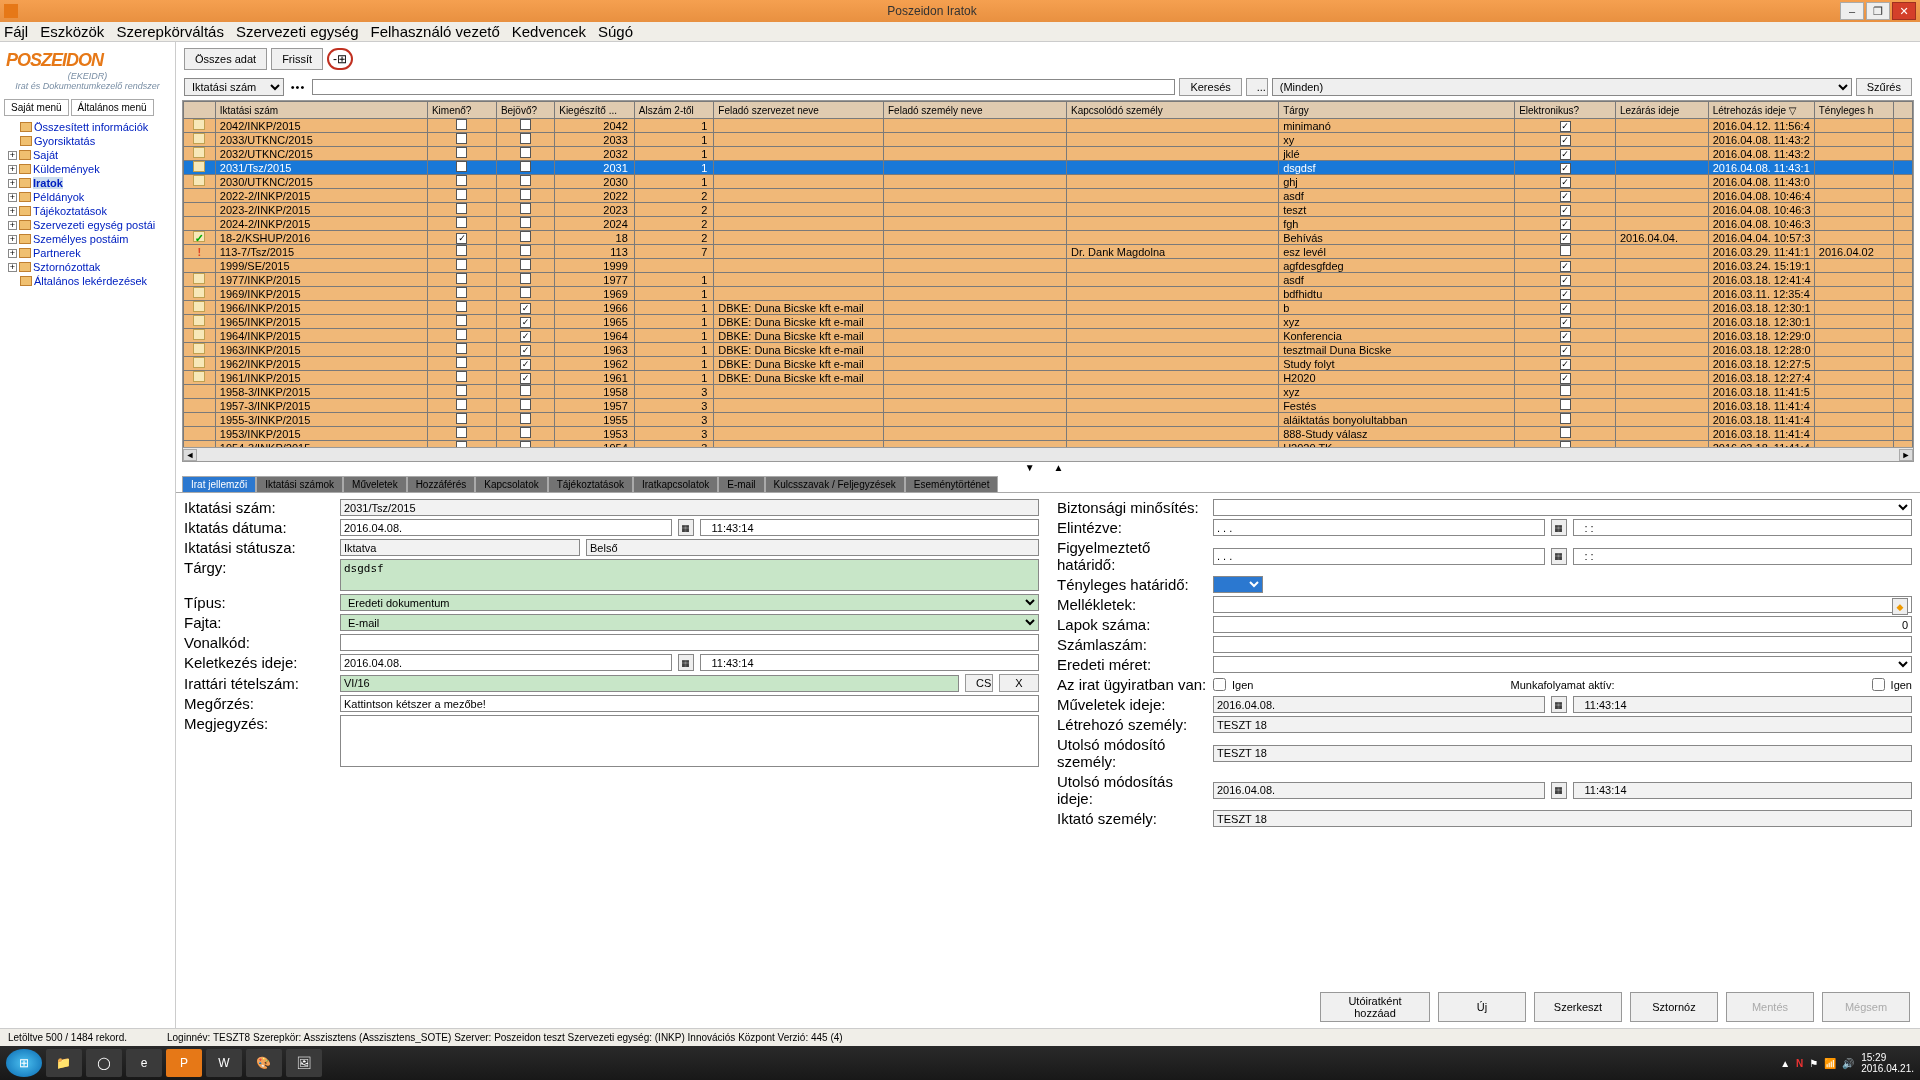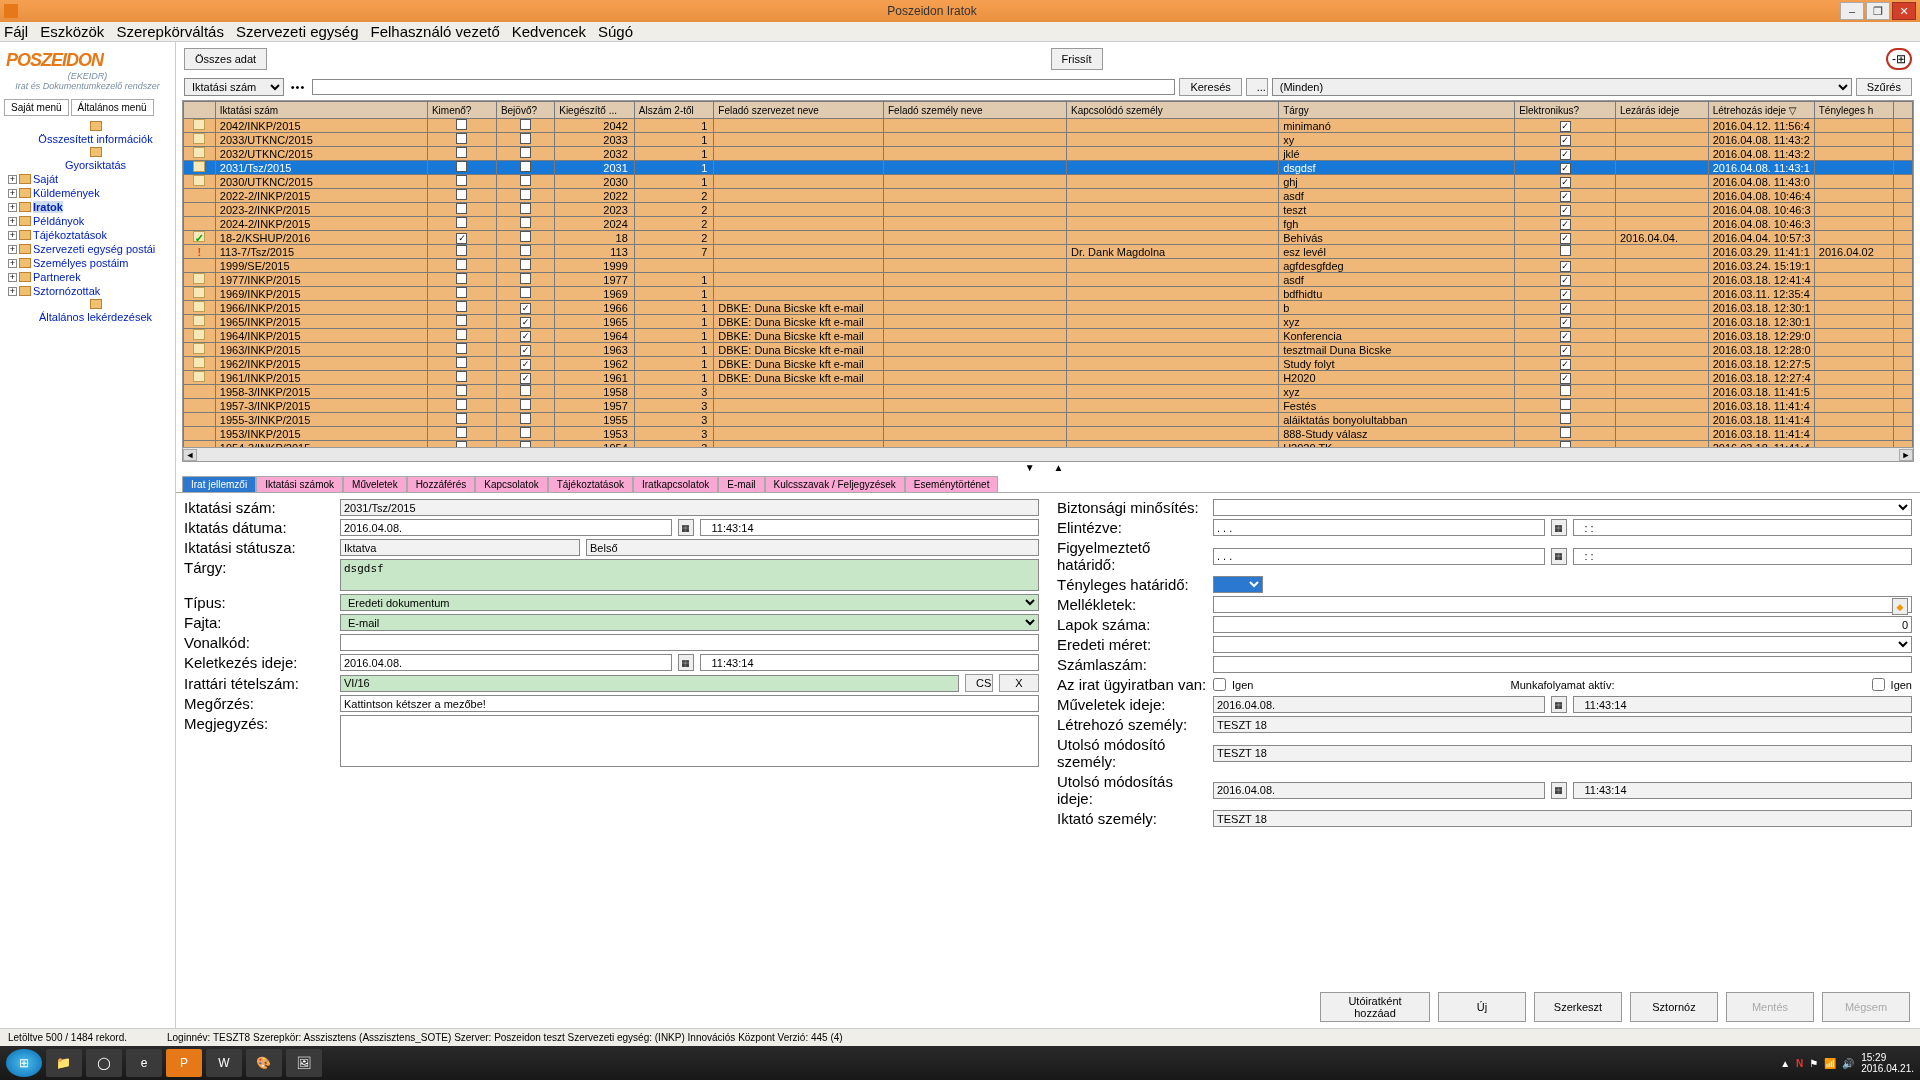--- a/index.html
+++ b/index.html
@@ -17,23 +17,23 @@
 .logo-text { font-family: "Arial Black", sans-serif; font-size: 18px; font-weight: 900; color: #e67817; font-style: italic; letter-spacing: -1px; }
 .logo-sub { font-size: 9px; color: #7a8fa5; text-align: center; font-style: italic; }
 .tabhead { display: flex; gap: 2px; }
 .tabhead .tab { border: 1px solid #aaa; font-size: 10px; padding: 2px 6px; background: #fff; cursor: pointer; }
 .tree { margin-top: 4px; font-size: 11px; }
 .tree .node { padding: 1px 0 1px 4px; display: flex; align-items: center; gap: 2px; cursor: pointer; white-space: nowrap; }
 .tree .node .exp { width: 9px; height: 9px; border: 1px solid #888; font-size: 9px; line-height: 7px; text-align: center; display: inline-block; }
 .tree .node .ico { width: 12px; height: 10px; background: #f0c070; border: 1px solid #c08030; display: inline-block; }
 .tree .node a { color: #0020c0; text-decoration: none; }
 .tree .node.sel a { color: #0020c0; font-weight: bold; background: #cde; }
-.tree .lvl1 { padding-left: 16px; flex-direction: column; }
+.tree .lvl1 { padding-left: 16px; }
 .main { flex: 1; display: flex; flex-direction: column; background: #fff; position: relative; }
-.topbar { display: flex; justify-content: space-between; gap: 4px; padding: 6px 8px; }
+.topbar { display: flex; justify-content: flex-start; gap: 4px; padding: 6px 8px; }
 .btn { border: 1px solid #999; background: #f0f0f0; font-size: 11px; padding: 2px 10px; cursor: pointer; }
 .btn-ic { border: 2px solid #c03020; border-radius: 12px; width: 26px; height: 22px; display: flex; align-items: center; justify-content: center; font-size: 12px; cursor: pointer; }
 .searchbar { display: flex; gap: 4px; padding: 2px 8px 4px 8px; align-items: center; }
 .searchbar select, .searchbar input { border: 1px solid #888; font-size: 11px; padding: 1px 3px; }
 .searchbar .fld { width: 100px; }
 .searchbar .dots { width: 20px; text-align: center; letter-spacing: 1px; cursor: pointer; }
 .searchbar .big { flex: 1; }
 .searchbar .all { width: 580px; }
 .gridwrap { flex: 0 0 362px; border: 1px solid #999; margin: 0 6px; overflow: hidden; position: relative; display: flex; flex-direction: column; }
 table.grid { border-collapse: collapse; width: 100%; table-layout: fixed; font-size: 11px; }
@@ -56,21 +56,21 @@
 .col-targy { width: 178px; }
 .col-elekt { width: 76px; }
 .col-lez { width: 70px; }
 .col-letre { width: 80px; }
 .col-teny { width: 60px; }
 .col-sb { width: 14px; }
 .grid-hscroll { height: 14px; background: #e8e8e8; border-top: 1px solid #999; display: flex; align-items: center; justify-content: space-between; }
 .grid-hscroll .ar { width: 14px; height: 12px; background: #ddd; border: 1px solid #aaa; text-align: center; font-size: 9px; cursor: pointer; }
 .split-arrow { text-align: center; height: 12px; font-size: 10px; cursor: pointer; letter-spacing: 8px; }
 .dtabs { display: flex; gap: 0; padding: 0 6px; border-bottom: 1px solid #aaa; margin-top: 2px; }
-.dtabs .dt { border: 1px solid #aaa; border-bottom: none; font-size: 10px; padding: 2px 8px; background: #f9a8d4; cursor: pointer; }
+.dtabs .dt { border: 1px solid #aaa; border-bottom: none; font-size: 10px; padding: 2px 8px; background: #737373; cursor: pointer; }
 .dtabs .dt.act { background: #2b78d0; color: #fff; }
 .details { flex: 1; display: flex; padding: 6px 8px; gap: 18px; overflow: hidden; }
 .dcol { flex: 1; display: flex; flex-direction: column; gap: 3px; }
 .frow { display: flex; align-items: center; gap: 6px; }
 .flabel { width: 150px; font-size: 15px; }
 .finput { flex: 1; border: 1px solid #888; background: #fff; font-size: 11px; padding: 1px 3px; height: 17px; }
 .finput.ro { background: #f2f2f2; }
 .finput.green { background: #c8e6c8; }
 .ftextarea { flex: 1; border: 1px solid #888; background: #c8e6c8; font-size: 11px; padding: 2px 3px; height: 32px; resize: none; }
 .ftextarea.white { background: #fff; height: 52px; }
@@ -753,26 +753,26 @@
             <div class="flabel">Mellékletek:</div>
             <div class="finput" style="display:flex;justify-content:flex-end">
               <span class="dbtn" style="color:#e90">◆</span>
             </div>
           </div>
         <div class="frow">
             <div class="flabel">Lapok száma:</div>
             <input class="finput" style="text-align: right;" value="0">
           </div>
         <div class="frow">
+            <div class="flabel">Számlaszám:</div>
+            <input class="finput" style="">
+          </div>
+        <div class="frow">
             <div class="flabel">Eredeti méret:</div>
             <select class="finput"></select>
-          </div>
-        <div class="frow">
-            <div class="flabel">Számlaszám:</div>
-            <input class="finput" style="">
           </div>
         <div class="frow">
             <div class="flabel">Az irat ügyiratban van:</div>
             <input type="checkbox" style="">
             <span>Igen</span>
             <span style="flex:1;text-align:center">Munkafolyamat aktív:</span>
             <input type="checkbox" style="">
             <span>Igen</span>
           </div>
         <div class="frow">

